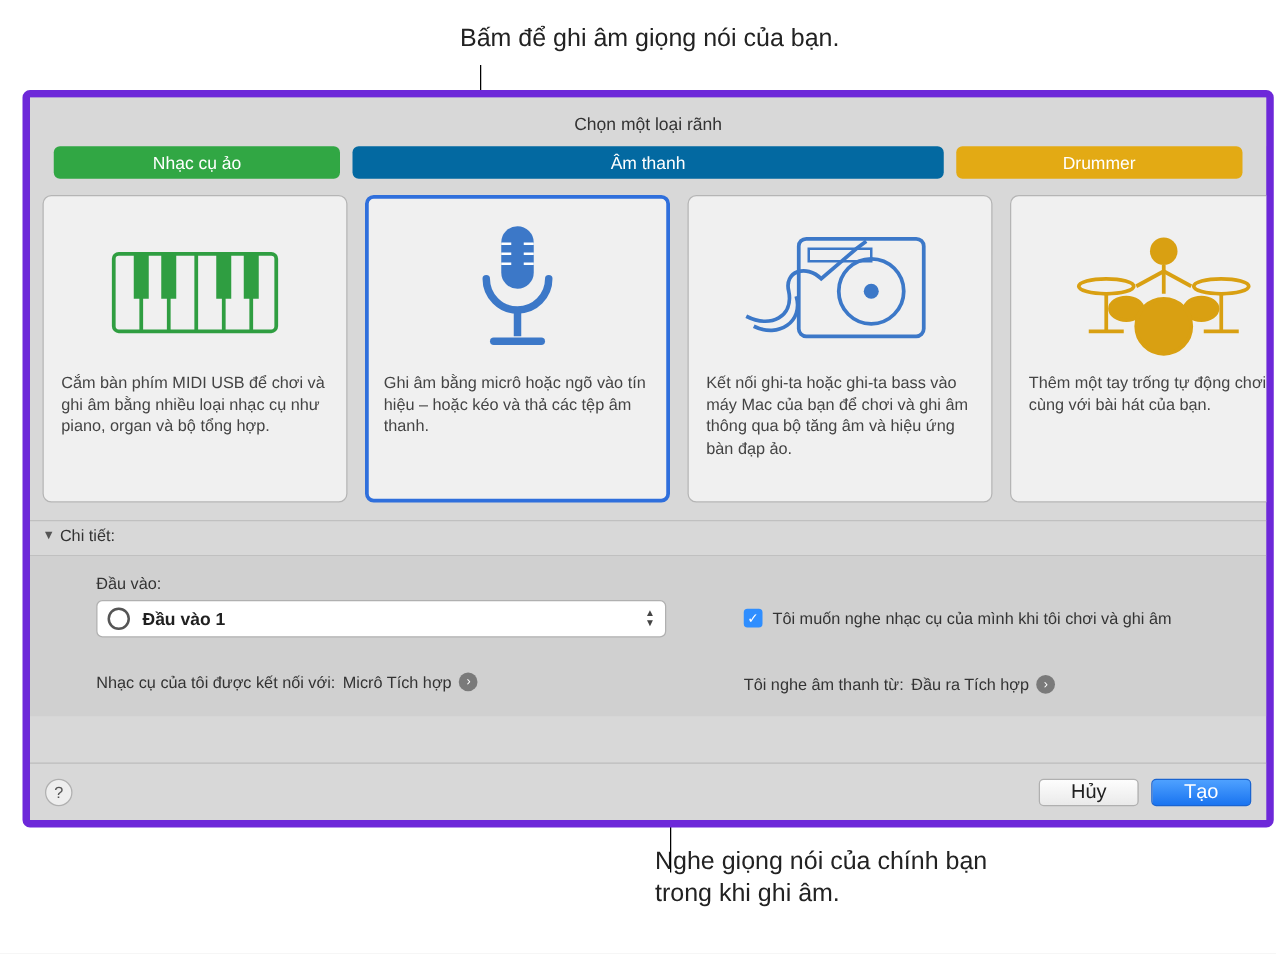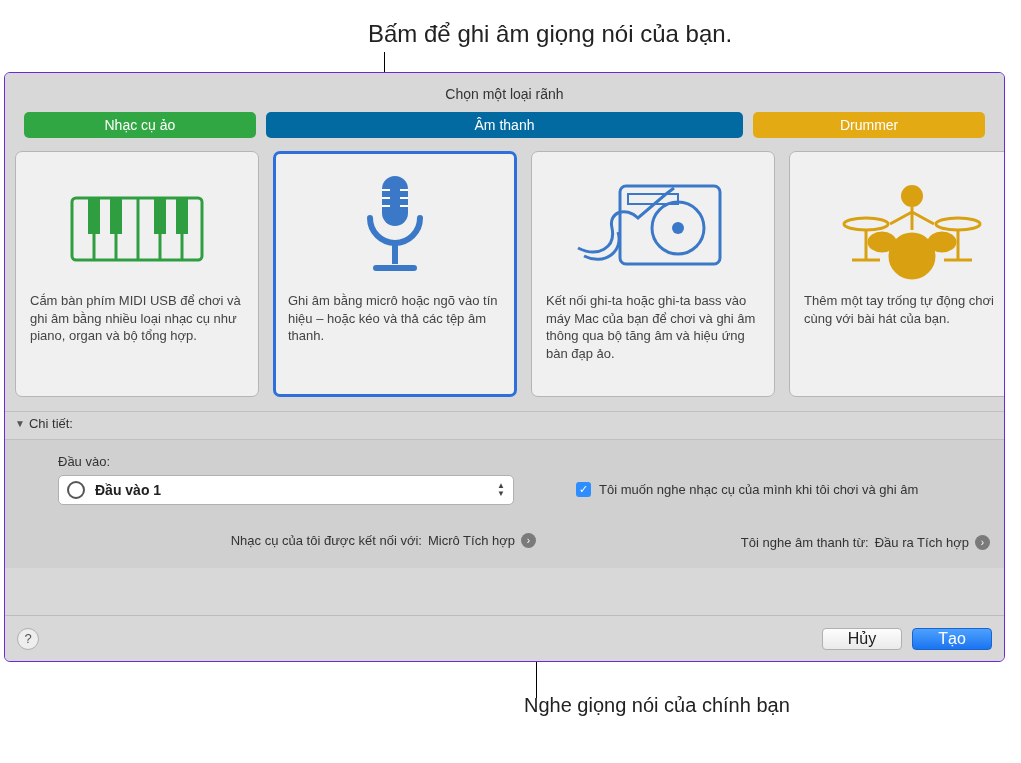--- a/index.html
+++ b/index.html
@@ -9,56 +9,56 @@
     width: 1021px;
     height: 763px;
     position: relative;
     font-size: 14px;
     color: #202020;
   }
   .callout-top {
     position: absolute;
     left: 368px;
     top: 20px;
-    font-size: 24px;
+    font-size: 20px;
     color: #222;
   }
   .callout-line-top {
     position: absolute;
     left: 384px;
     top: 52px;
     width: 1px;
     height: 112px;
     background: #000;
   }
   .callout-bottom {
     position: absolute;
     left: 524px;
-    top: 692px;
+    top: 676px;
     font-size: 20px;
     color: #222;
     line-height: 1.3;
   }
   .callout-line-bottom {
     position: absolute;
     left: 536px;
     top: 530px;
     width: 1px;
     height: 168px;
     background: #000;
   }
 
   .panel {
     position: absolute;
-    left: 4px;
+    left: 18px;
     top: 72px;
     width: 1001px;
     height: 590px;
     background: #d8d8d8;
-    border: 1px solid #6d28d9;
+    border: 6px solid #6d28d9;
     border-radius: 6px;
     overflow: hidden;
   }
 
   .panel-title {
     text-align: center;
     padding: 13px 0 10px;
     font-size: 14px;
     color: #333;
     background: #d8d8d8;
@@ -169,21 +169,20 @@
     font-size: 8px; color: #444; line-height: 8px;
   }
 
   .connect-line {
     margin-top: 28px;
     font-size: 13px;
     color: #333;
     display: flex;
     align-items: center;
     gap: 6px;
-    justify-content: flex-end;
   }
   .chev-circle {
     width: 15px; height: 15px; border-radius: 50%; background: #7a7a7a;
     display: inline-flex; align-items: center; justify-content: center;
     color: #fff; font-size: 10px;
   }
 
   .check-row {
     display: flex; align-items: center; gap: 8px; font-size: 13px; color: #333;
     margin-bottom: 38px;
@@ -224,20 +223,21 @@
   }
 </style>
 </head>
 <body>
 
 <div class="callout-top">Bấm để ghi âm giọng nói của bạn.</div>
 <div class="callout-line-top"></div>
 
 <div class="callout-bottom">
   <div>Nghe giọng nói của chính bạn</div>
+  <div>trong khi ghi âm.</div>
 </div>
 <div class="callout-line-bottom"></div>
 
 <div class="panel">
 
   <div class="panel-title">Chọn một loại rãnh</div>
 
   <div class="tabs">
     <div class="tab tab-virtual">Nhạc cụ ảo</div>
     <div class="tab tab-audio">Âm thanh</div>

